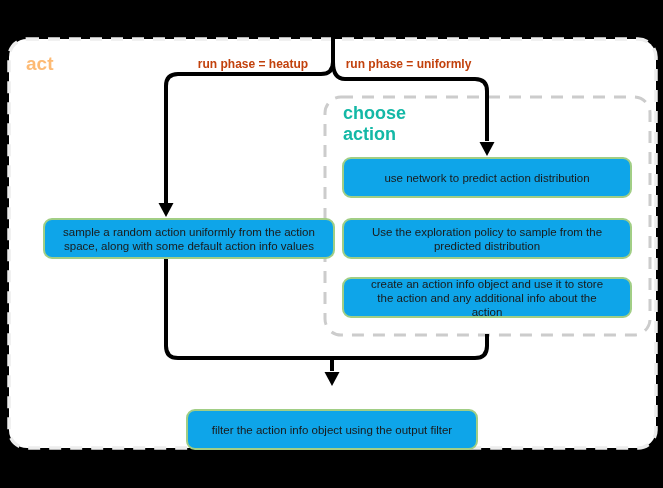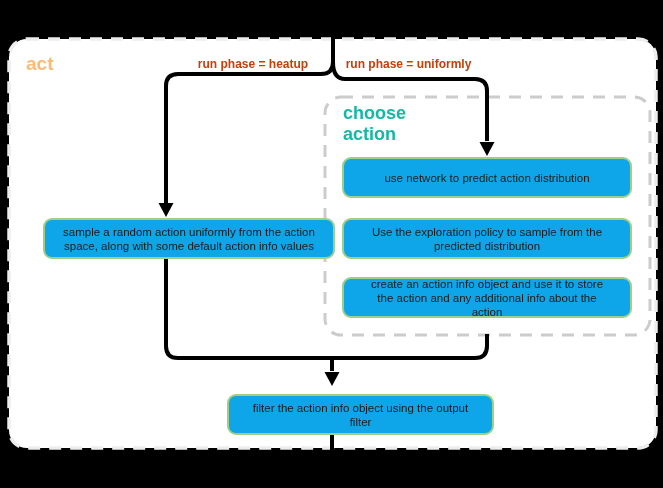--- a/index.html
+++ b/index.html
@@ -55,21 +55,21 @@
     text-align: center;
     font-size: 11.5px;
     line-height: 14px;
     color: #1a1a1a;
     padding: 2px 18px;
   }
   .node-sample  { left: 20px;  top: 218px; width: 292px; height: 41px; margin-left: 23px; }
   .node-predict { left: 342px; top: 157px; width: 290px; height: 41px; }
   .node-explore { left: 342px; top: 218px; width: 290px; height: 41px; }
   .node-create  { left: 342px; top: 277px; width: 290px; height: 41px; }
-  .node-filter  { left: 186px; top: 394px; width: 267px; height: 41px; margin-left: 41px; }
+  .node-filter  { left: 186px; top: 409px; width: 292px; height: 41px; }
   .title-act {
     position: absolute;
     left: 26px;
     top: 53px;
     font-size: 19px;
     font-weight: bold;
     color: #fdba74;
   }
   .title-choose {
     position: absolute;

